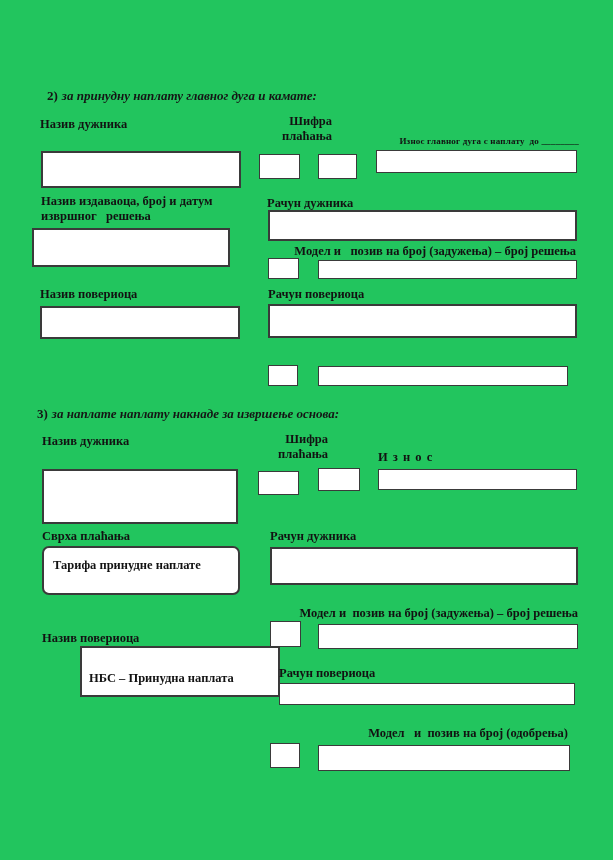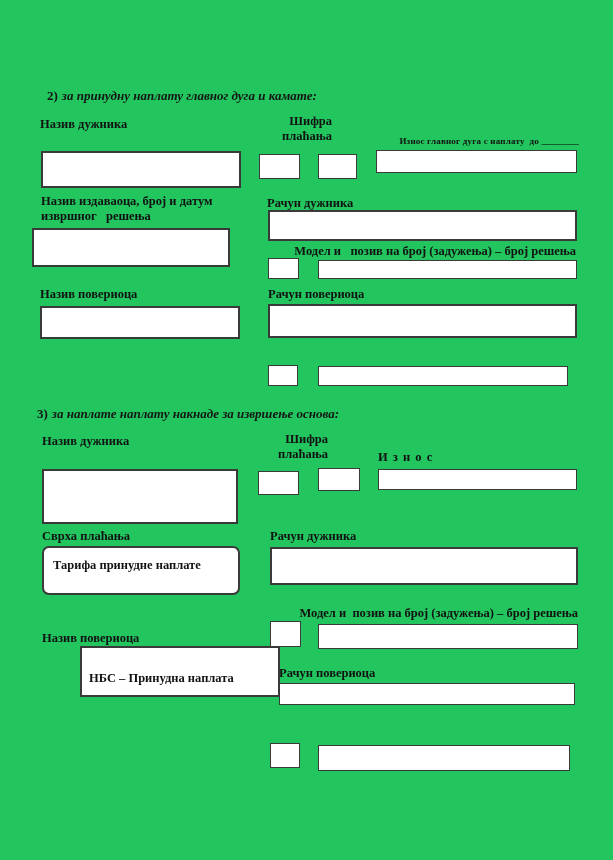--- a/index.html
+++ b/index.html
@@ -132,16 +132,17 @@
   <div class="lbl" id="s3-lbl-model-debit">Модел и  позив на број (задужења) – број решења</div>
   <div class="box thin" id="s3-box-model-debit"></div>
   <div class="box thin" id="s3-box-ref-debit"></div>
 
   <div class="lbl ctr" id="s3-lbl-creditor-name">Назив повериоца</div>
   <div class="box pad-nbs" id="s3-box-creditor-name"><span class="val">НБС – Принудна наплата</span></div>
 
   <div class="lbl ctr" id="s3-lbl-creditor-acct">Рачун повериоца</div>
   <div class="box thin" id="s3-box-creditor-acct"></div>
 
+  <div class="lbl" id="s3-lbl-model-credit">Модел   и  позив на број (одобрења)</div>
   <div class="box thin" id="s3-box-model-credit"></div>
   <div class="box thin" id="s3-box-ref-credit"></div>
 
 </div>
 
 </body></html>

